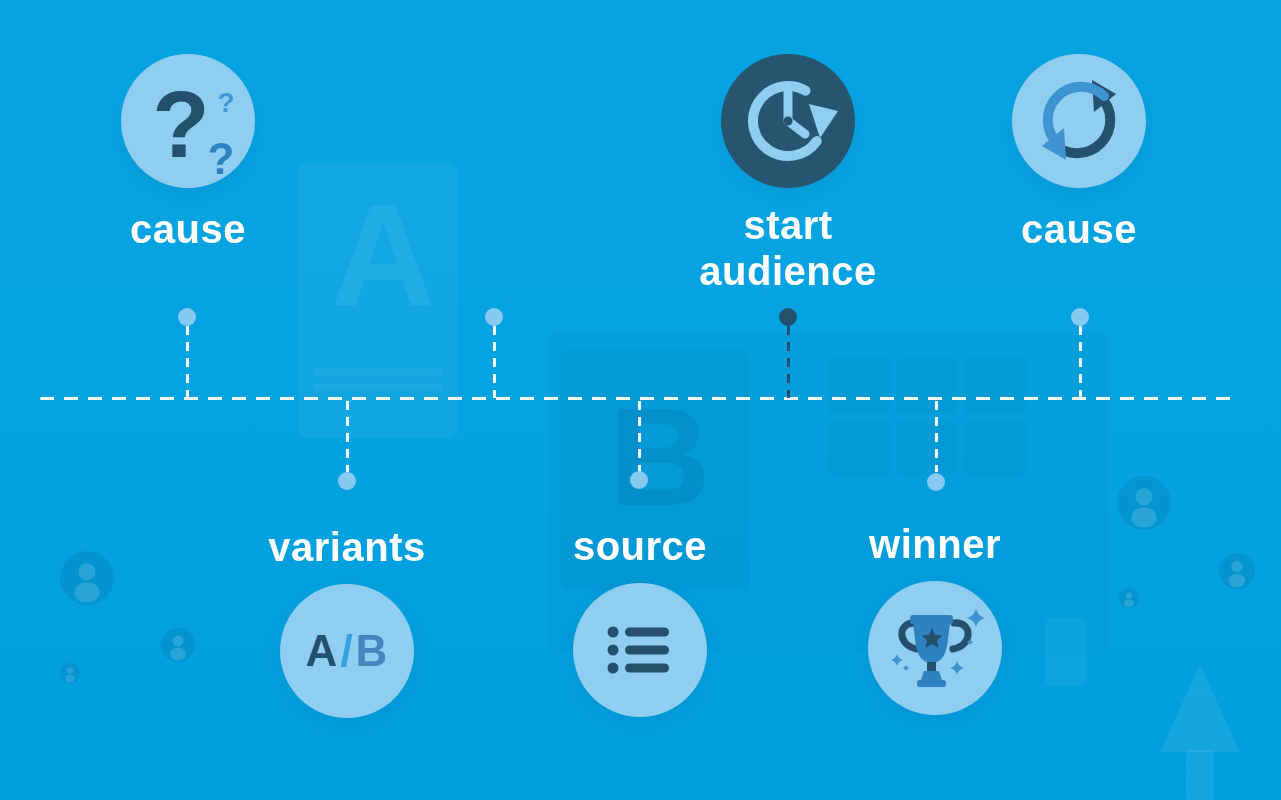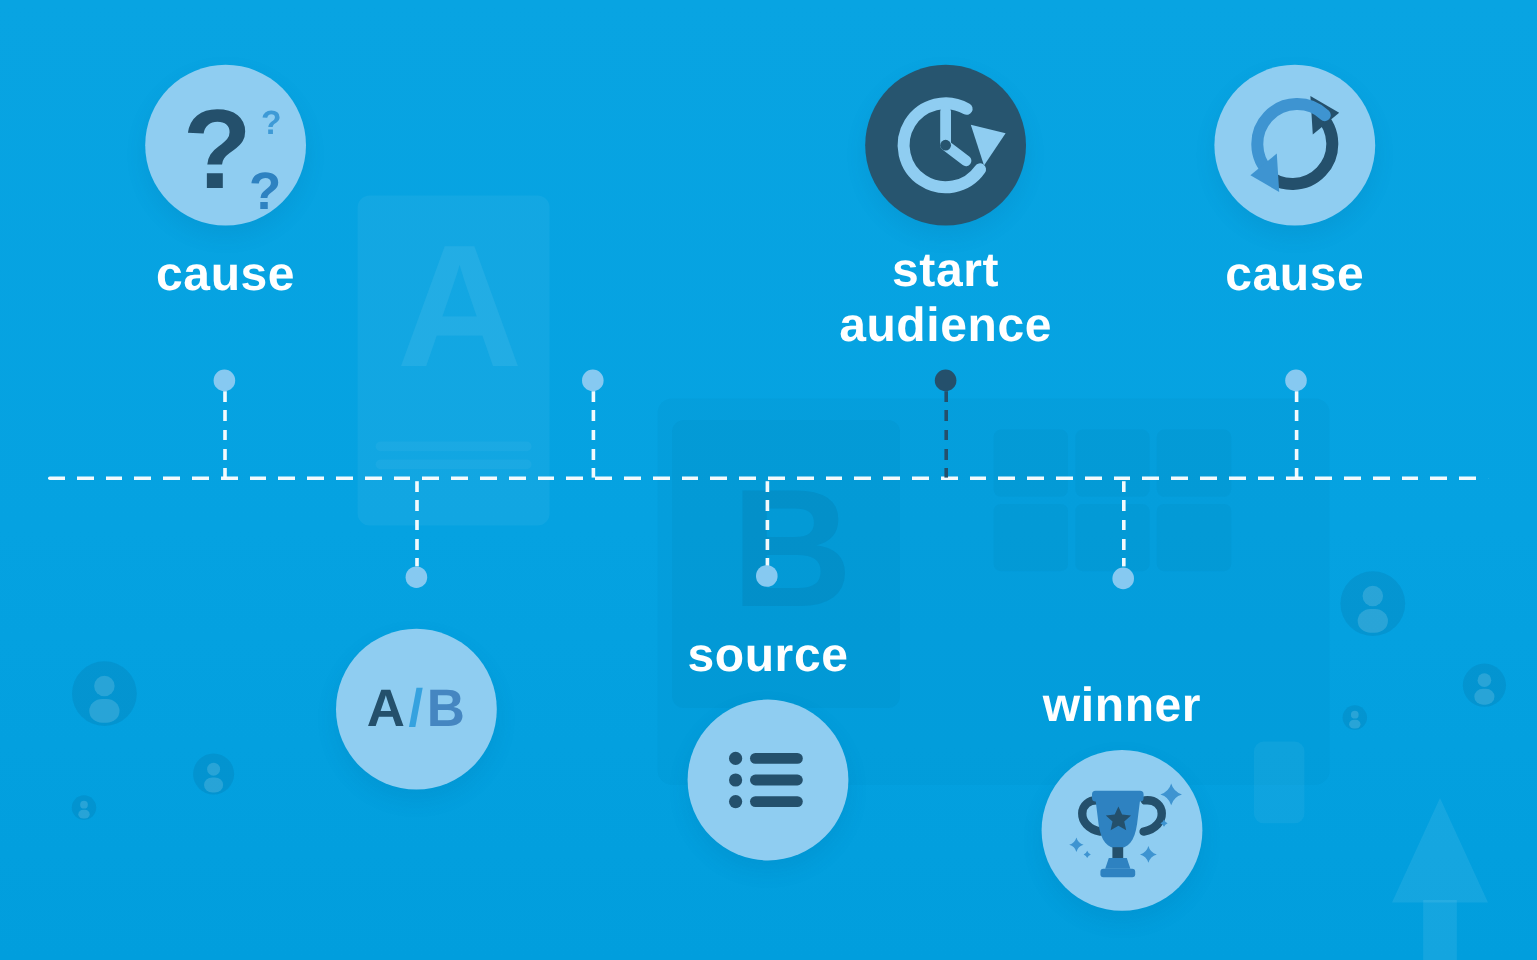--- a/index.html
+++ b/index.html
@@ -164,20 +164,21 @@
         <path d="M 42 90 A 31 31 0 0 0 88 42" fill="none" stroke="#24506C" stroke-width="10" stroke-linecap="round"></path>
         <polygon points="80,26 104,40 82,58" fill="#24506C"></polygon>
         <path d="M 92 42 A 31 31 0 0 0 46 90" fill="none" stroke="#3E94D1" stroke-width="10" stroke-linecap="round"></path>
         <polygon points="54,106 30,92 52,74" fill="#3E94D1"></polygon>
       </svg>
     </div>
     <div class="label">cause</div>
   </div>
 
   <div class="node" style="left:227px;top:524px;">
+    <div class="label" style="margin:0 0 14px 0;">variants</div>
     <div class="circle">
       <div class="ab-letters">
         <span class="a">A</span>
           <span class="slash">/</span>
           <span class="b">B</span>
       </div>
     </div>
   </div>
 
   <div class="node" style="left:520px;top:523px;text-align:center;">
@@ -189,21 +190,21 @@
             <rect x="52" y="44.5" width="44" height="9" rx="4.5"></rect>
           <circle cx="40" cy="67" r="5.5"></circle>
             <rect x="52" y="62.5" width="44" height="9" rx="4.5"></rect>
           <circle cx="40" cy="85" r="5.5"></circle>
             <rect x="52" y="80.5" width="44" height="9" rx="4.5"></rect>
         </g>
       </svg>
     </div>
   </div>
 
-  <div class="node" style="left:815px;top:521px;margin-top:44px;">
+  <div class="node" style="left:815px;top:521px;">
     <div class="label" style="margin:0 0 14px 0;">winner</div>
     <div class="circle">
       <svg viewBox="0 0 134 134" aria-hidden="true">
         <path d="M 48 42 C 30 40 28 64 49 68" fill="none" stroke="#24506C" stroke-width="7" stroke-linecap="round"></path>
         <path d="M 86 42 C 104 40 106 64 85 68" fill="none" stroke="#24506C" stroke-width="7" stroke-linecap="round"></path>
         <rect x="42" y="34" width="43" height="9" rx="3" fill="#2E82C1"></rect>
         <path d="M 45 42 H 82 L 79.5 62 C 77.5 76 72 82 63.5 82 C 55 82 49.5 76 47.5 62 Z" fill="#2E82C1"></path>
         <polygon points="64,47 67.1,53.8 74.5,54.6 68.9,59.6 70.5,66.9 64,63.2 57.5,66.9 59.1,59.6 53.5,54.6 60.9,53.8" fill="#24506C"></polygon>
         <rect x="59" y="81" width="9" height="9" fill="#24506C"></rect>
         <path d="M 56 90 H 71 L 74 99 H 53 Z" fill="#2E82C1"></path>

